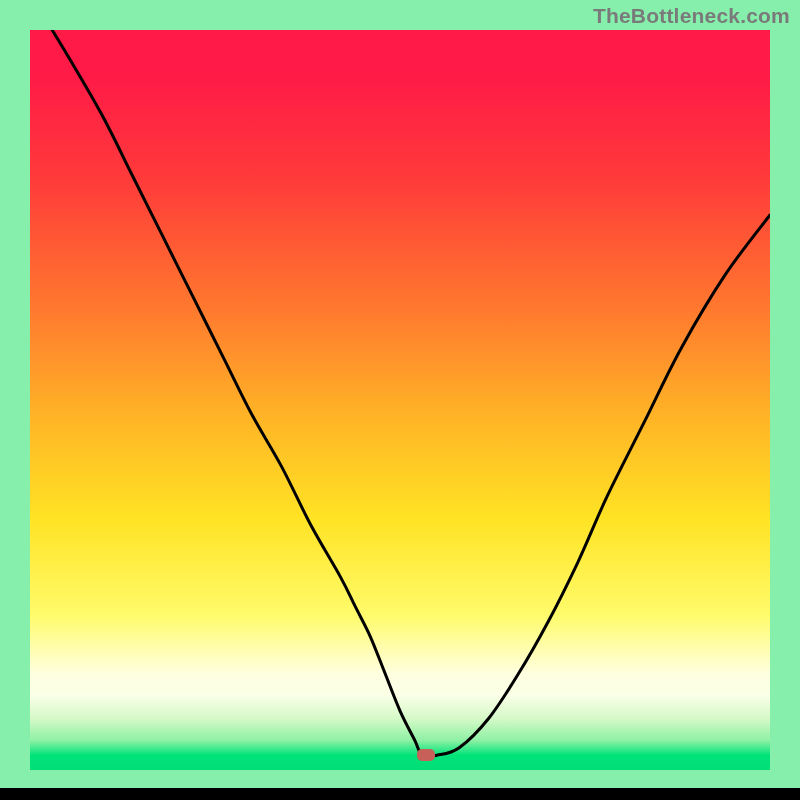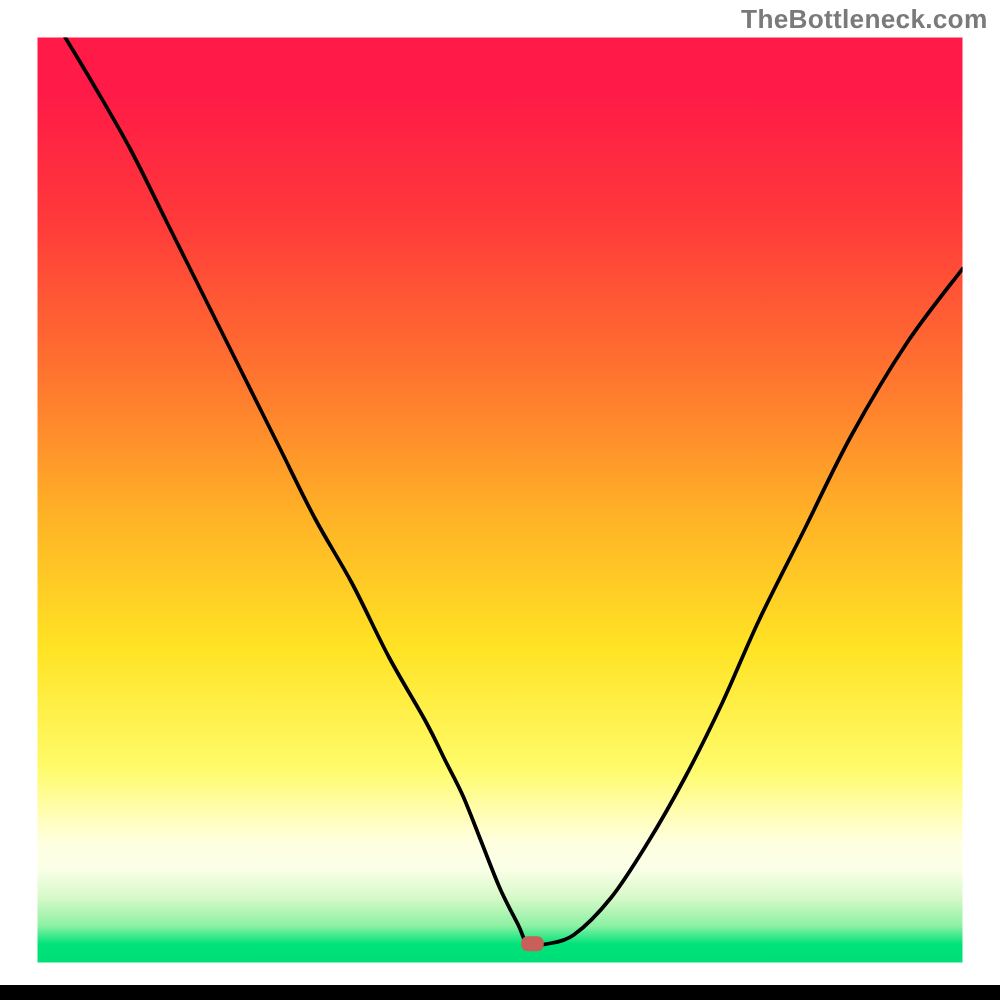--- a/index.html
+++ b/index.html
@@ -10,21 +10,21 @@
     background: #000;
     overflow: hidden;
     font-family: Arial, Helvetica, sans-serif;
   }
   .frame {
     position: absolute;
     left: 0;
     top: 0;
     width: 800px;
     height: 788px;
-    background: #ffffff;
+    background: #86efac;
   }
   .plot {
     position: absolute;
     left: 30px;
     top: 30px;
     width: 740px;
     height: 740px;
     
     background: linear-gradient(
       to bottom,

